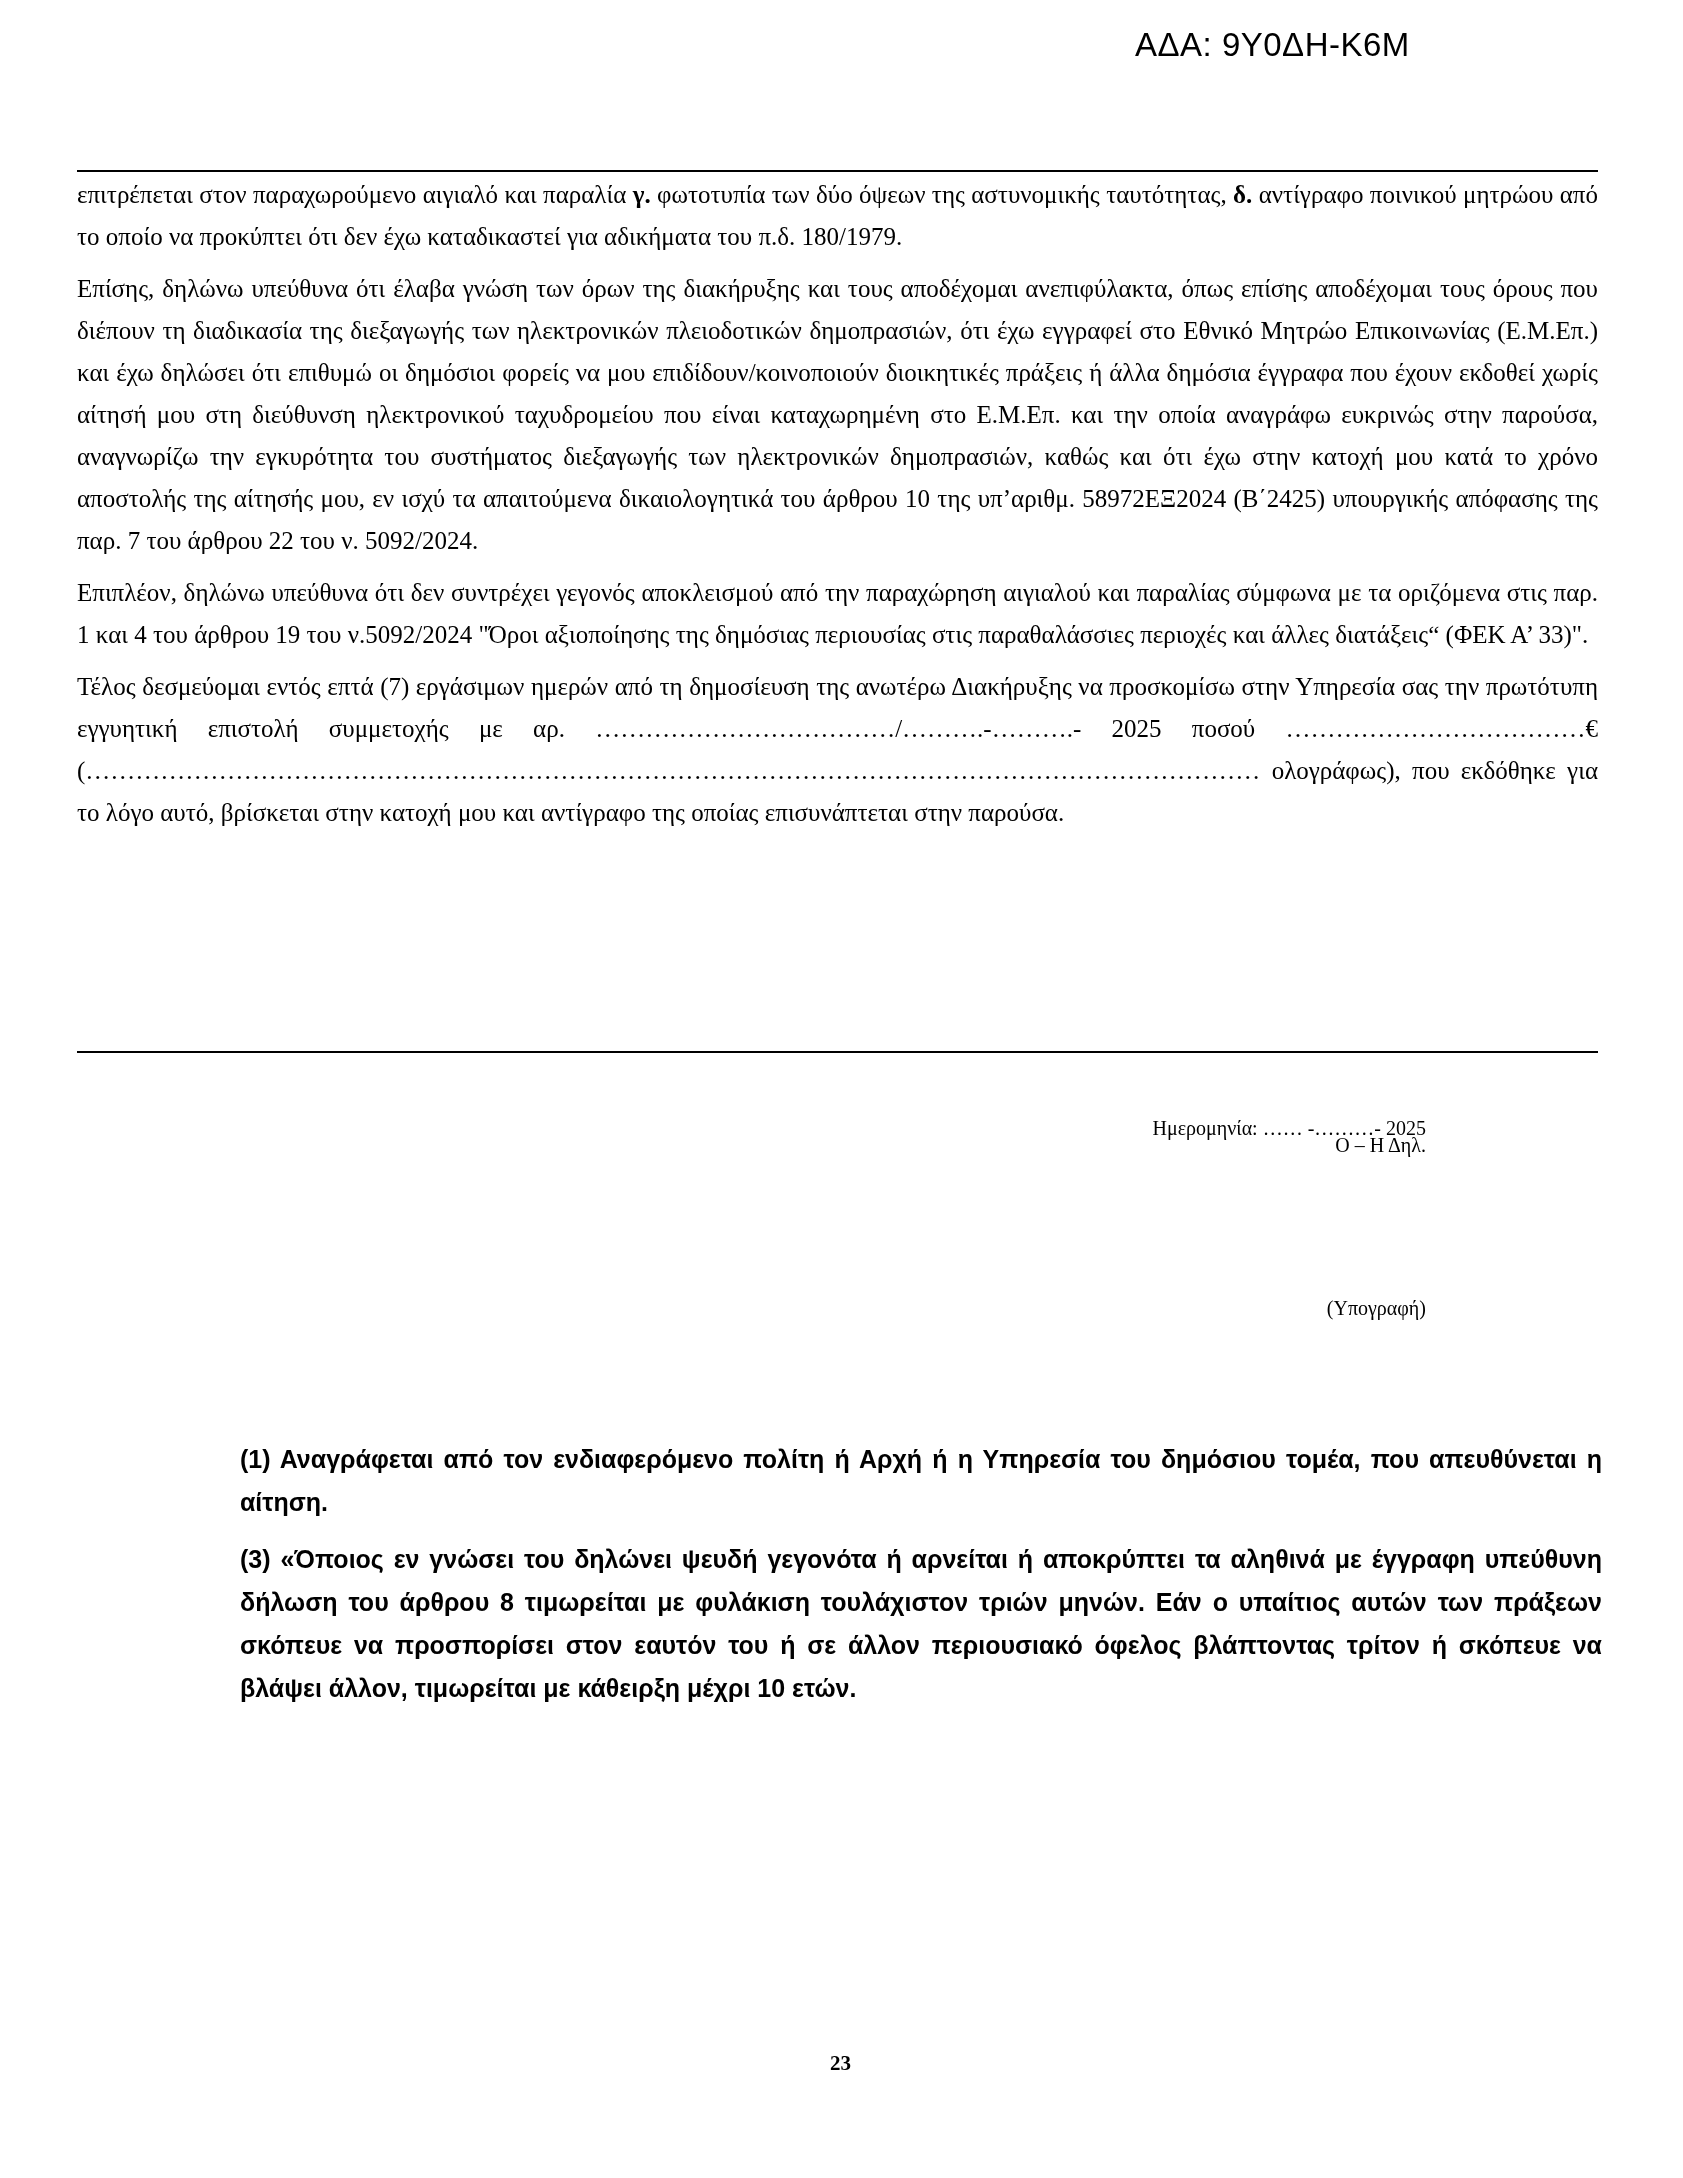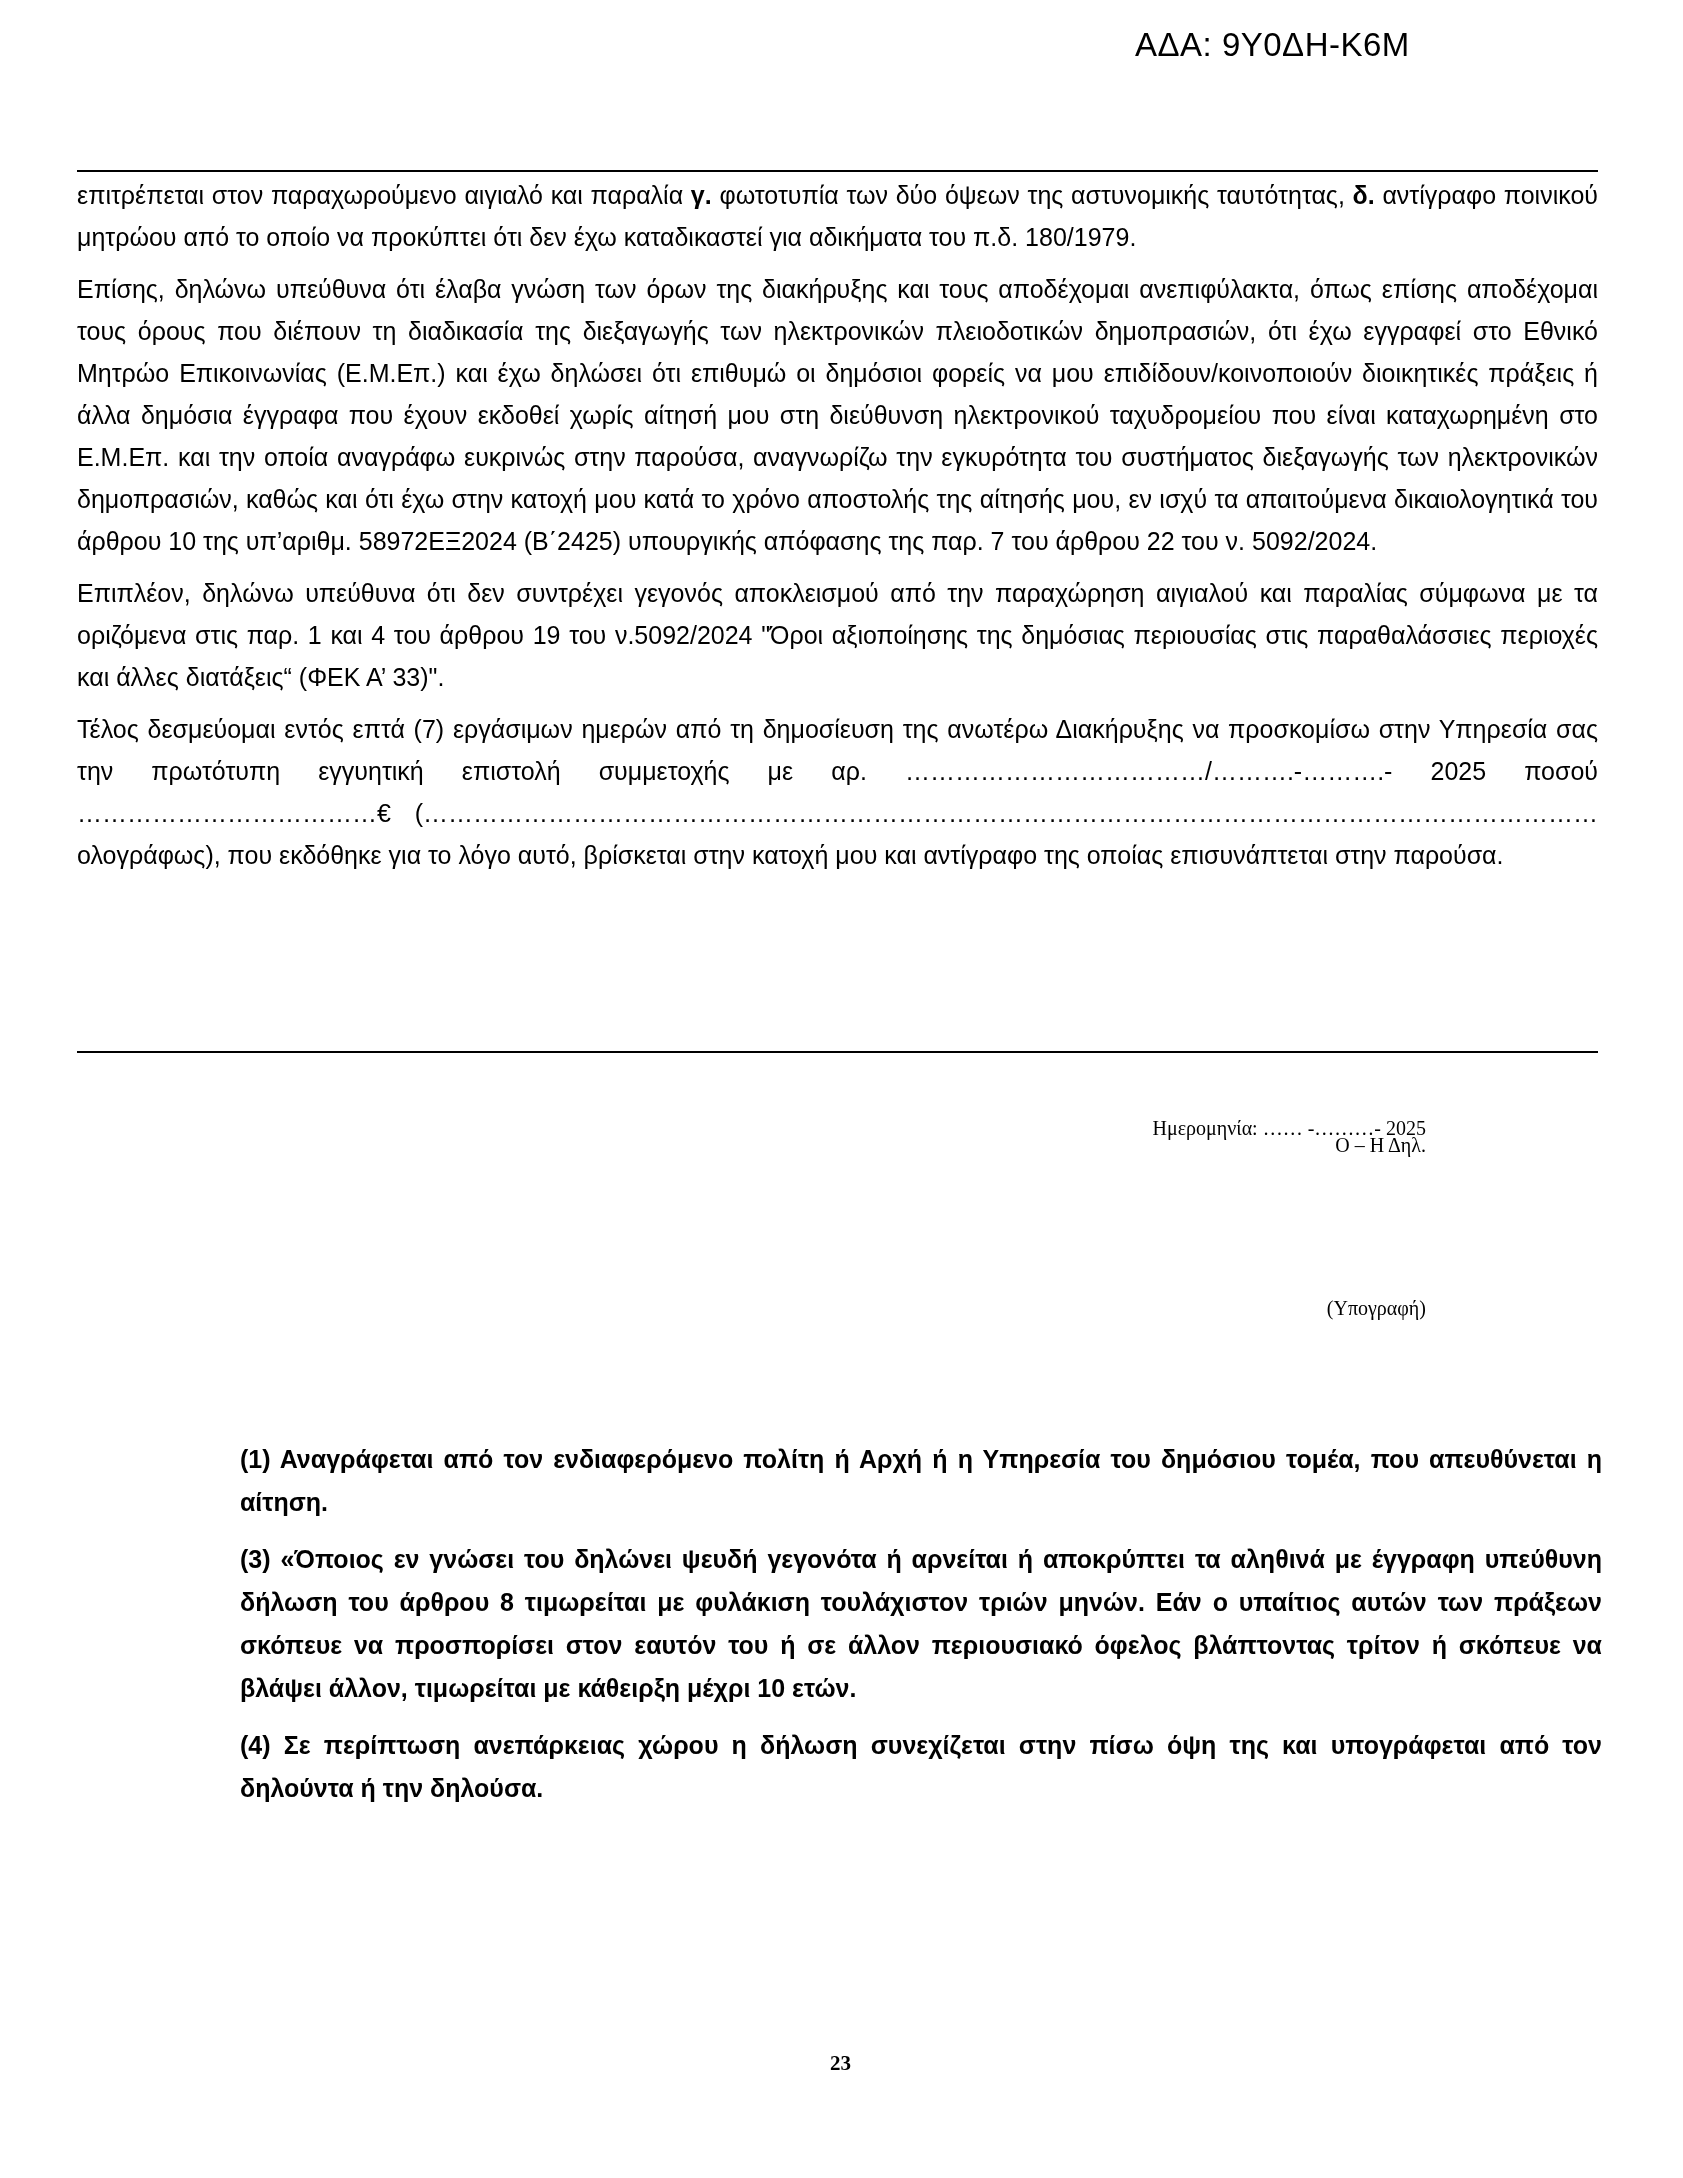--- a/index.html
+++ b/index.html
@@ -1,21 +1,21 @@
 <!DOCTYPE html>
 <html><head>
 <meta charset="utf-8">
 <style>
   html, body { margin: 0; padding: 0; background: #ffffff; }
   body { width: 1683px; height: 2178px; position: relative; overflow: hidden; color: #000; }
   .ada { position: absolute; top: 26px; left: 1135px; font-family: "Liberation Sans", sans-serif; font-size: 33px; letter-spacing: 0.5px; }
   .rule { position: absolute; left: 77px; width: 1521px; height: 2px; background: #000; }
   .rule.top { top: 170px; }
   .rule.bottom { top: 1051px; }
-  .body-text { position: absolute; left: 77px; top: 174px; width: 1521px; font-family: Liberation Sans, sans-serif; font-size: 25px; line-height: 42px; text-align: justify; }
+  .body-text { position: absolute; left: 77px; top: 174px; width: 1521px; font-family: Liberation Serif, serif; font-size: 25px; line-height: 42px; text-align: justify; }
   .body-text p { margin: 0 0 10px 0; }
   .body-text b { font-weight: bold; }
   .date-block { position: absolute; right: 257px; font-family: Liberation Serif, serif; font-size: 20px; text-align: right; white-space: pre; }
   .date-line { top: 1117px; }
   .decl-line { top: 1118px; margin-top: 16px; }
   .sig-line { top: 1297px; text-align: center; }
   .notes { position: absolute; left: 240px; top: 1438px; width: 1362px; font-family: "Liberation Sans Narrow", "Liberation Sans", sans-serif; font-size: 25px; line-height: 43px; text-align: justify; font-weight: bold; }
   .notes p { margin: 0 0 14px 0; }
   .page-num { position: absolute; top: 2051px; left: 830px; font-family: "Liberation Serif", serif; font-weight: bold; font-size: 21px; }
 </style>
@@ -35,17 +35,16 @@
 
 <div class="rule bottom"></div>
 
 <div class="date-block date-line">Ημερομηνία: …… -………- 2025</div>
 <div class="date-block decl-line">Ο – Η Δηλ.</div>
 <div class="date-block sig-line">(Υπογραφή)</div>
 
 <div class="notes">
   <p>(1) Αναγράφεται από τον ενδιαφερόμενο πολίτη ή Αρχή ή η Υπηρεσία του δημόσιου τομέα, που απευθύνεται η αίτηση.</p>
   <p>(3) «Όποιος εν γνώσει του δηλώνει ψευδή γεγονότα ή αρνείται ή αποκρύπτει τα αληθινά με έγγραφη υπεύθυνη δήλωση του άρθρου 8 τιμωρείται με φυλάκιση τουλάχιστον τριών μηνών. Εάν ο υπαίτιος αυτών των πράξεων σκόπευε να προσπορίσει στον εαυτόν του ή σε άλλον περιουσιακό όφελος βλάπτοντας τρίτον ή σκόπευε να βλάψει άλλον, τιμωρείται με κάθειρξη μέχρι 10 ετών.</p>
-  <p>(4) Σε περίπτωση ανεπάρκειας χώρου η δήλωση συνεχίζεται στην πίσω όψη της και υπογράφεται από τον δηλούντα ή την δηλούσα.</p>
 </div>
 
 <div class="page-num">23</div>
 
 
 </body></html>

